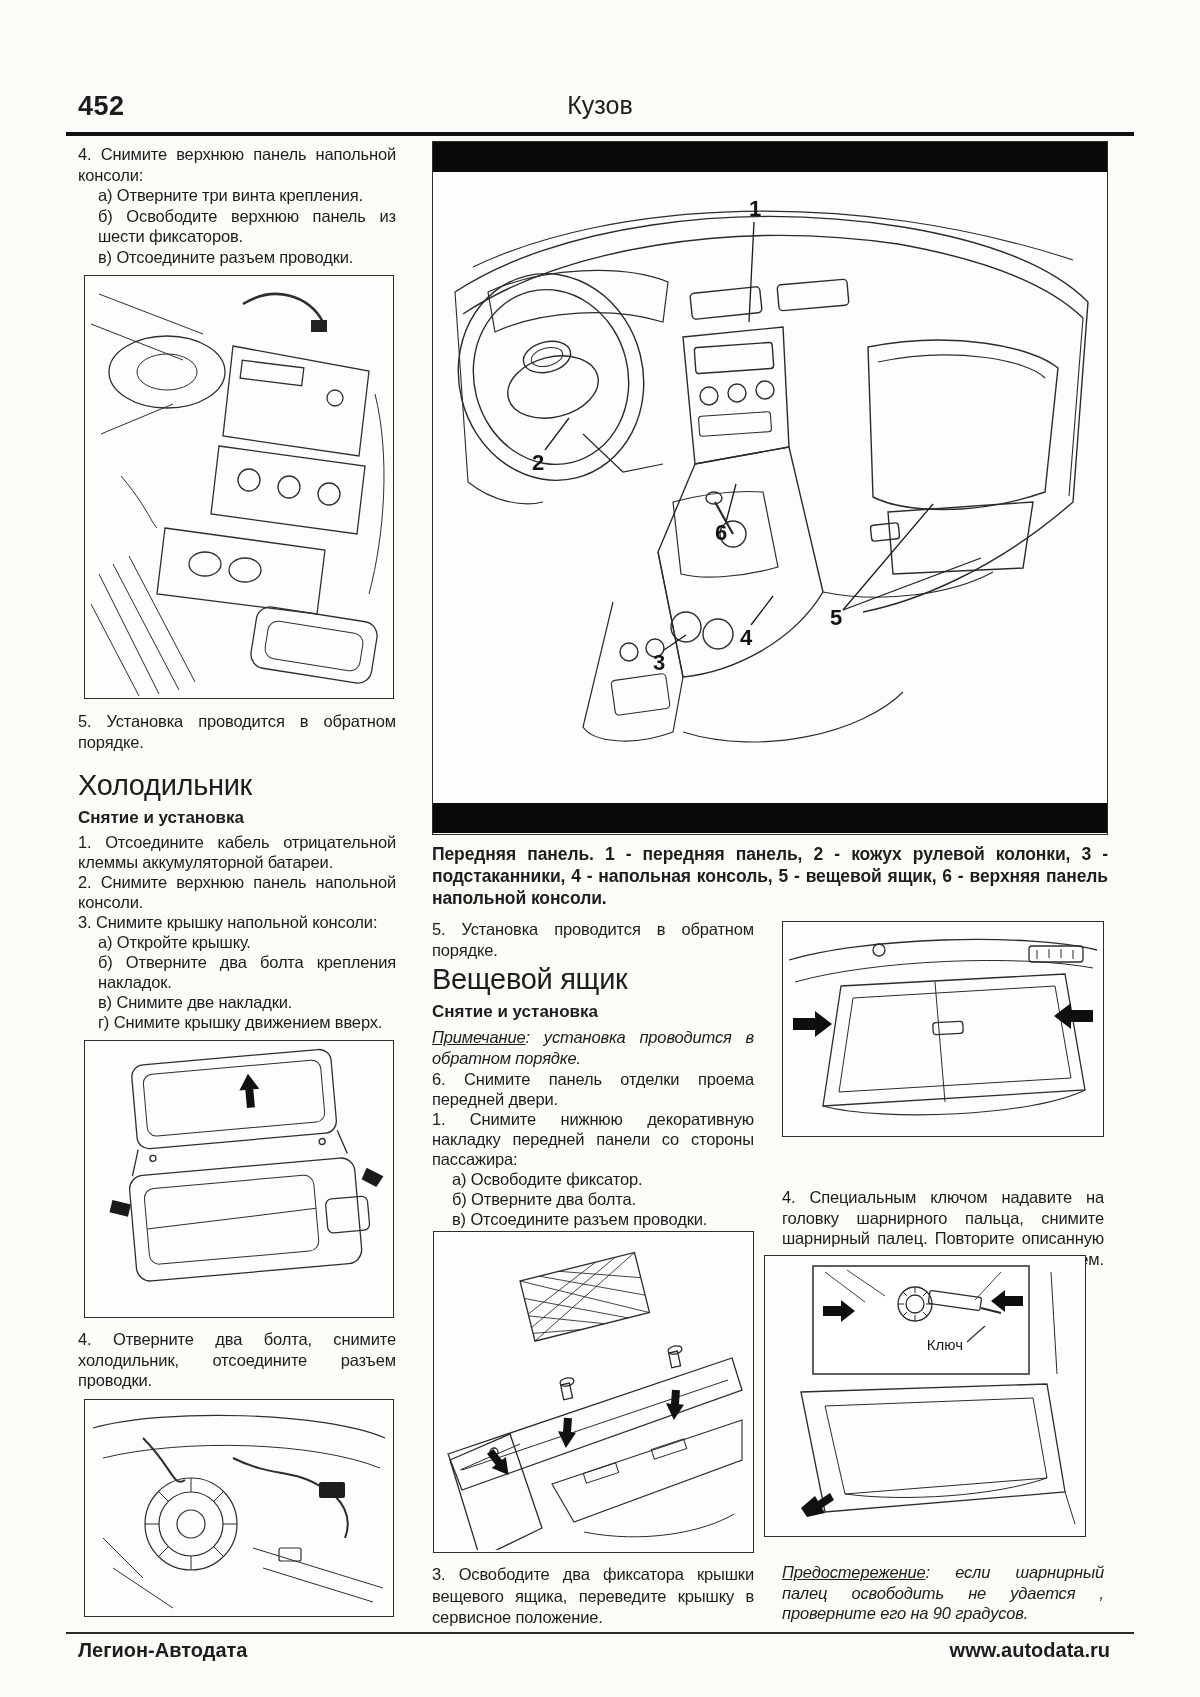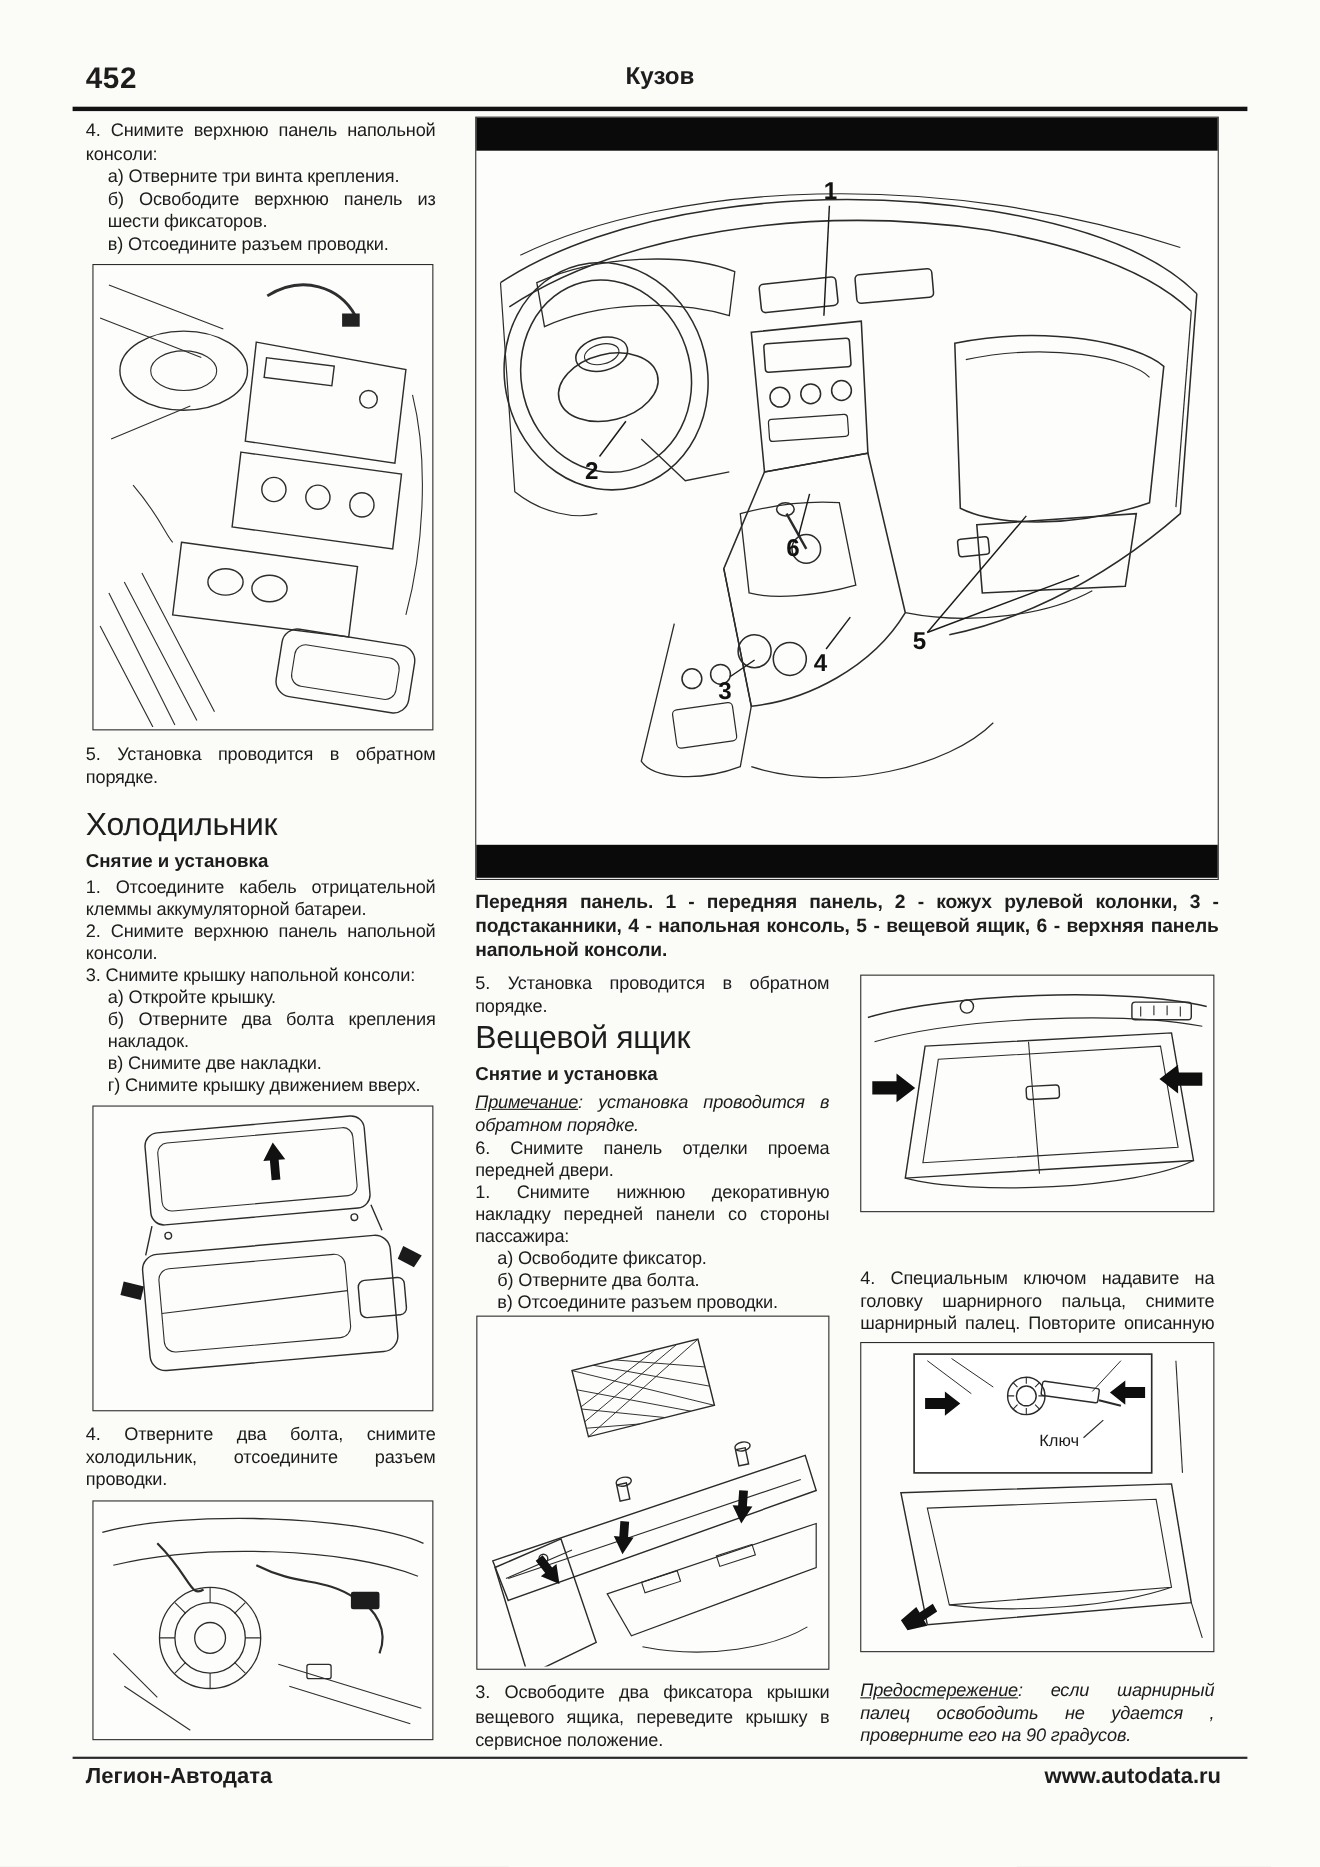--- a/index.html
+++ b/index.html
@@ -2,23 +2,23 @@
 <html><head>
 <meta charset="utf-8">
 <style>
   html,body{margin:0;padding:0;background:#e8e8e6;}
   #page{
     position:relative;width:1200px;height:1697px;margin:0 auto;
     background:#fbfbf8;color:#1d1d1d;
     font-family:"Liberation Sans",sans-serif;
     overflow:hidden;
   }
-  .abs{position:absolute;}
+  .abs{position:absolute;margin-top:35px;}
   .pnum{left:78px;top:56px;font-size:27px;font-weight:700;letter-spacing:.5px;}
-  .ptitle{left:0;top:56px;width:1200px;text-align:center;font-size:22px;font-weight:700;}
+  .ptitle{left:0;top:56px;width:1200px;text-align:center;font-size:25px;font-weight:400;}
   .hrule{left:66px;top:97px;width:1068px;height:4px;background:#121212;}
   .frule{left:66px;top:1597px;width:1068px;height:2px;background:#2a2a2a;}
   .footer{top:1604px;font-size:20px;font-weight:700;}
   .txt{
     font-size:16.5px;line-height:20.5px;text-align:justify;
     letter-spacing:-0.15px;color:#1c1c1c;
   }
   .tight{line-height:20px;}
   .sub{padding-left:20px;}
   .h1{font-size:29px;font-weight:400;letter-spacing:-0.3px;}
@@ -259,21 +259,21 @@
         <rect x="150" y="100" width="30" height="12" rx="3" transform="rotate(-3 165 106)"></rect>
         <path d="M40 184 C100 200 250 194 302 168" stroke-width="1.1"></path>
         <path d="M10 96 l22 0 l0 -7 l17 13 l-17 13 l0 -7 l-22 0 z" fill="#0e0e0e" stroke="none"></path>
         <path d="M310 88 l-22 0 l0 -7 l-17 13 l17 13 l0 -7 l22 0 z" fill="#0e0e0e" stroke="none"></path>
       </g>
     </svg>
   </div>
 
   <div class="abs colR txt" style="top:1152px">4. Специальным ключом надавите на головку шарнирного пальца, снимите шарнирный палец. Повторите описанную процедуру с другим шарнирным пальцем. Снимите вещевой ящик</div>
 
-  <div class="abs fig" style="left:782px;top:1220px;width:322px;height:282px">
+  <div class="abs fig" style="left:764px;top:1220px;width:322px;height:282px">
     <svg width="318" height="278" viewBox="0 0 318 278">
       <g stroke="#2b2b2b" fill="none" stroke-width="1.3">
         <rect x="48" y="10" width="216" height="108" fill="#fff" stroke-width="1.5"></rect>
         <path d="M60 16 L100 46 M82 14 L120 40 M236 16 L210 44" stroke-width=".9"></path>
         <circle cx="150" cy="48" r="17"></circle>
           <circle cx="150" cy="48" r="9"></circle>
         <path d="M150 31 l0 6 M162 36 l-4 4 M167 48 l-6 0 M162 60 l-4 -4 M150 65 l0 -6 M138 60 l4 -4 M133 48 l6 0 M138 36 l4 4" stroke-width="1"></path>
         <rect x="164" y="38" width="52" height="13" rx="2" transform="rotate(8 190 44)"></rect>
         <path d="M216 52 l20 5" stroke-width="2"></path>
         <path d="M58 50 l18 0 l0 -6 l14 11 l-14 11 l0 -6 l-18 0 z" fill="#0e0e0e" stroke="none"></path>

